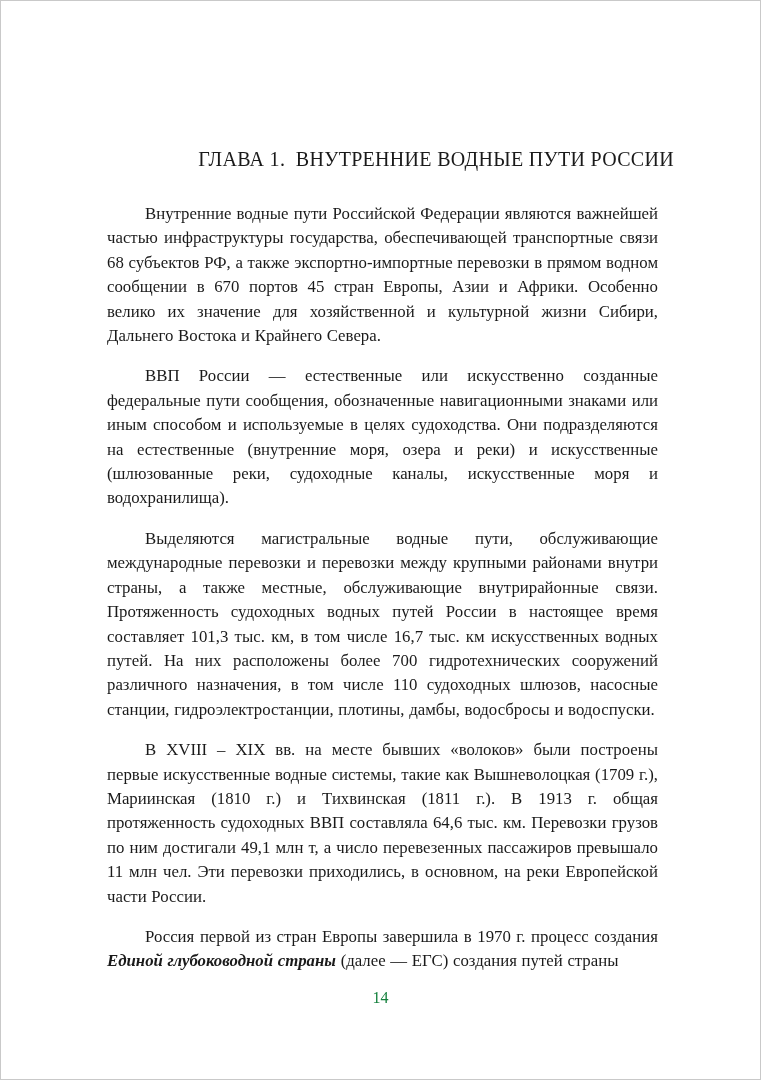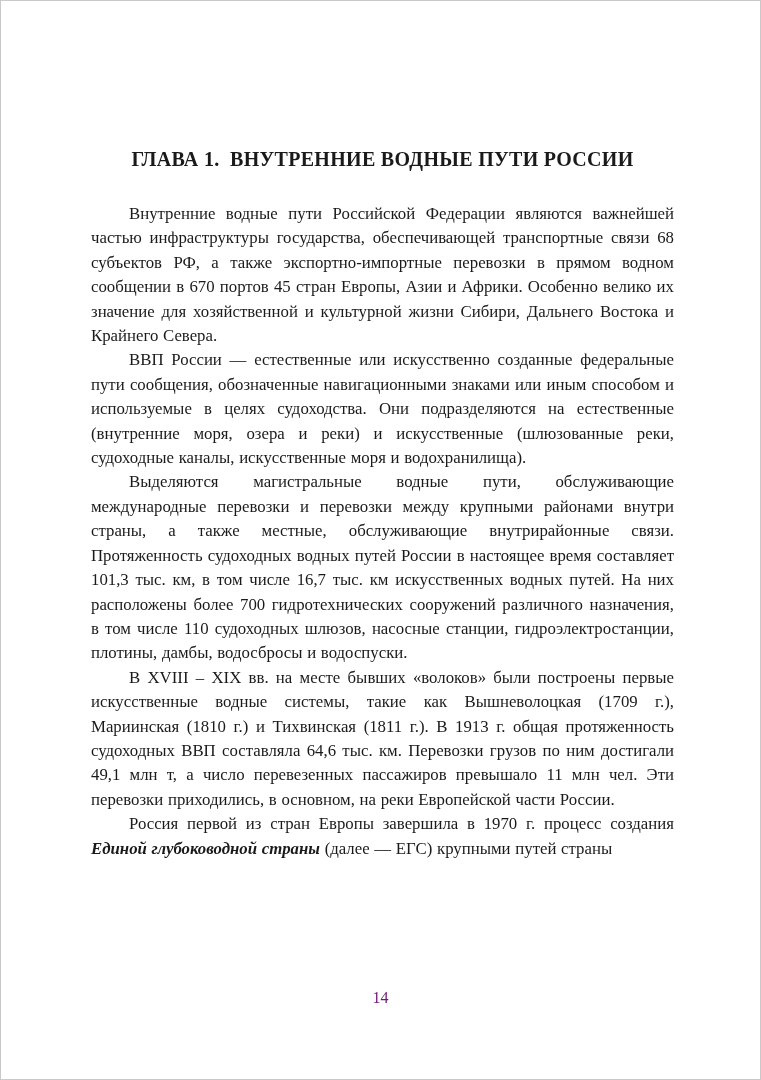--- a/index.html
+++ b/index.html
@@ -20,71 +20,71 @@
     color: #1a1a1a;
   }
   .text-block {
     position: absolute;
     left: 90px;
     right: 86px;
     top: 146px;
   }
   .chapter-title {
     font-size: 20px;
-    font-weight: bold;
-    text-align: center;
+    font-weight: normal;
+    text-align: right;
     letter-spacing: 0.3px;
     margin: 0 0 30px 0;
     line-height: 1.25;
   }
   .section-title {
     font-size: 18.5px;
     font-weight: bold;
     text-align: center;
     margin: 0 0 26px 0;
     line-height: 1.25;
   }
   .body-text p {
-    margin: 0;
+    margin: 16px;
     font-size: 16.8px;
     line-height: 24.4px;
     text-align: justify;
     text-indent: 38px;
     word-spacing: 0.5px;
   }
   .emph {
     font-style: italic;
     font-weight: bold;
   }
   .page-number {
     position: absolute;
     bottom: 72px;
     left: 0;
     right: 0;
     text-align: center;
     font-size: 16px;
-    color: #701a75;
+    color: #15803d;
   }
 </style>
 </head>
 <body>
 
 <div class="page">
   <div class="text-block">
 
     <h1 class="chapter-title">ГЛАВА 1.&nbsp; ВНУТРЕННИЕ ВОДНЫЕ ПУТИ РОССИИ</h1>
 
 
     <div class="body-text">
       <p>Внутренние водные пути Российской Федерации являются важнейшей частью инфраструктуры государства, обеспечивающей транспортные связи 68 субъектов РФ, а также экспортно-импортные перевозки в прямом водном сообщении в 670 портов 45 стран Европы, Азии и Африки. Особенно велико их значение для хозяйственной и культурной жизни Сибири, Дальнего Востока и Крайнего Севера.</p>
 
       <p>ВВП России — естественные или искусственно созданные федеральные пути сообщения, обозначенные навигационными знаками или иным способом и используемые в целях судоходства. Они подразделяются на естественные (внутренние моря, озера и реки) и искусственные (шлюзованные реки, судоходные каналы, искусственные моря и водохранилища).</p>
 
       <p>Выделяются магистральные водные пути, обслуживающие международные перевозки и перевозки между крупными районами внутри страны, а также местные, обслуживающие внутрирайонные связи. Протяженность судоходных водных путей России в настоящее время составляет 101,3 тыс. км, в том числе 16,7 тыс. км искусственных водных путей. На них расположены более 700 гидротехнических сооружений различного назначения, в том числе 110 судоходных шлюзов, насосные станции, гидроэлектростанции, плотины, дамбы, водосбросы и водоспуски.</p>
 
       <p>В XVIII – XIX вв. на месте бывших «волоков» были построены первые искусственные водные системы, такие как Вышневолоцкая (1709 г.), Мариинская (1810 г.) и Тихвинская (1811 г.). В 1913 г. общая протяженность судоходных ВВП составляла 64,6 тыс. км. Перевозки грузов по ним достигали 49,1 млн т, а число перевезенных пассажиров превышало 11 млн чел. Эти перевозки приходились, в основном, на реки Европейской части России.</p>
 
-      <p><span>Россия первой из стран Европы завершила в 1970 г. процесс создания </span><span class="emph">Единой глубоководной страны</span><span> (далее — ЕГС) крупными путей страны</span></p>
+      <p><span>Россия первой из стран Европы завершила в 1970 г. процесс создания </span><span class="emph">Единой глубоководной страны</span><span> (далее — ЕГС) создания путей страны</span></p>
     </div>
   </div>
 
   <div class="page-number">14</div>
 </div>
 
 </body></html>

